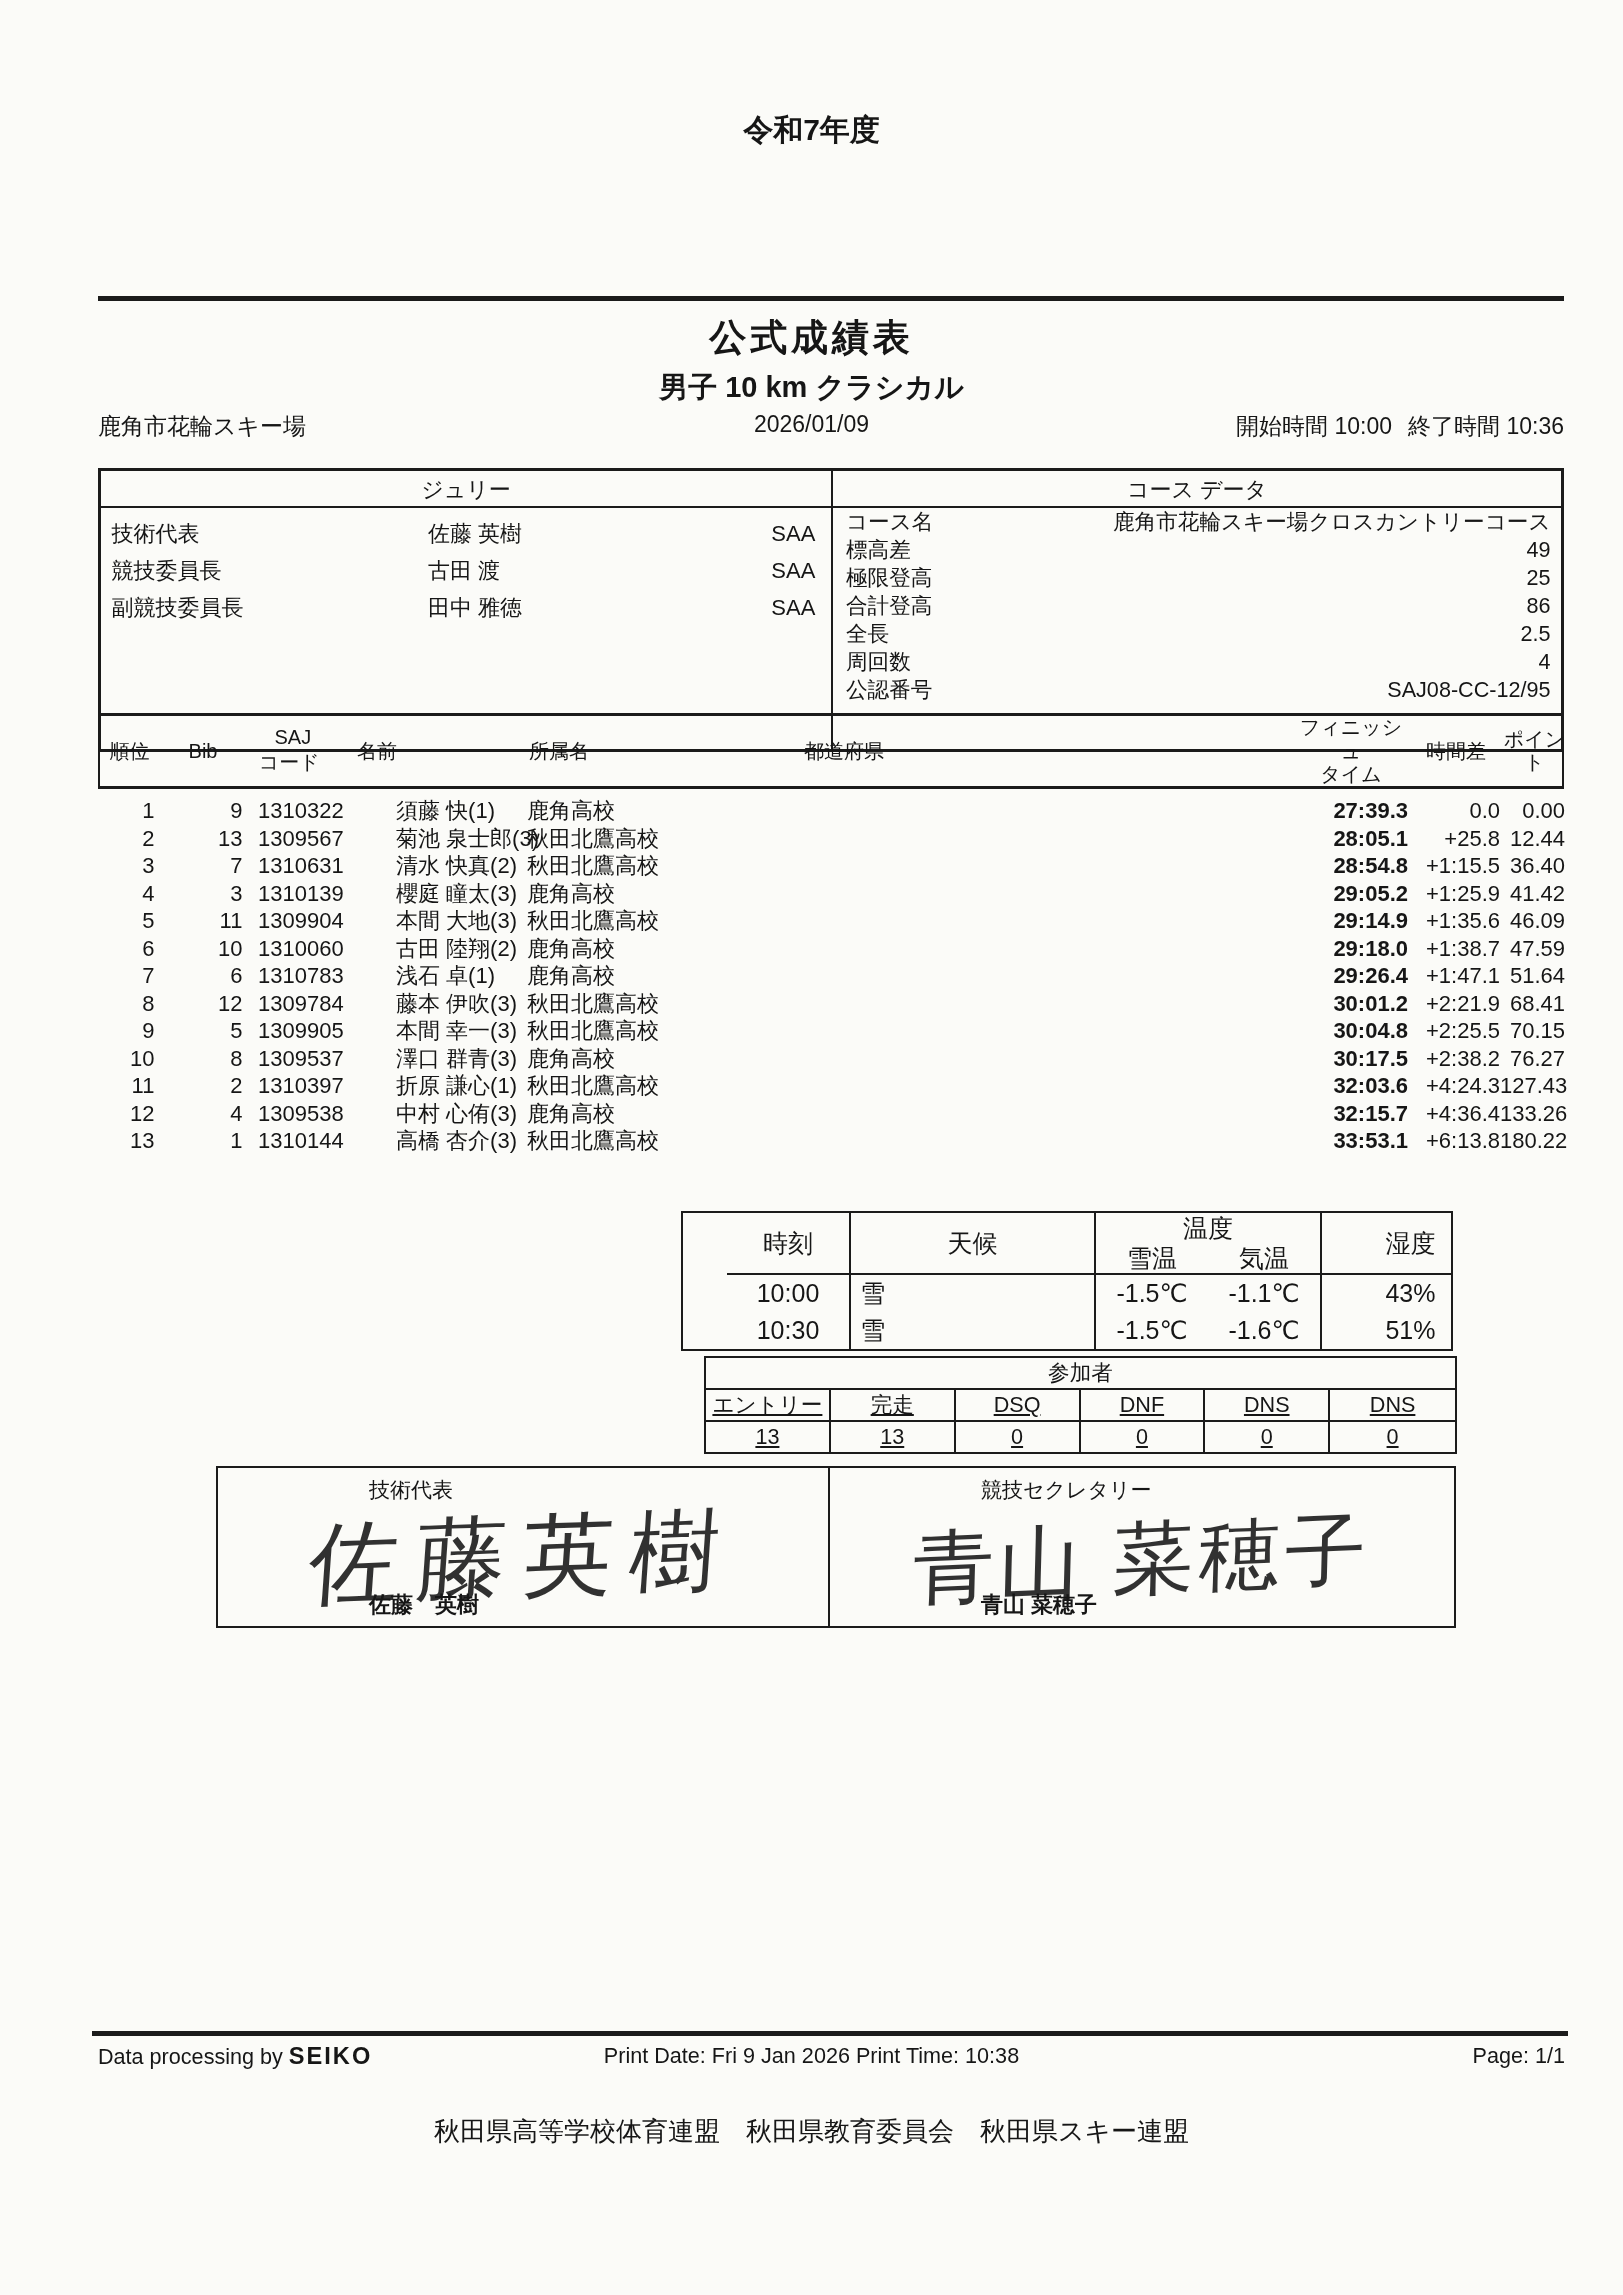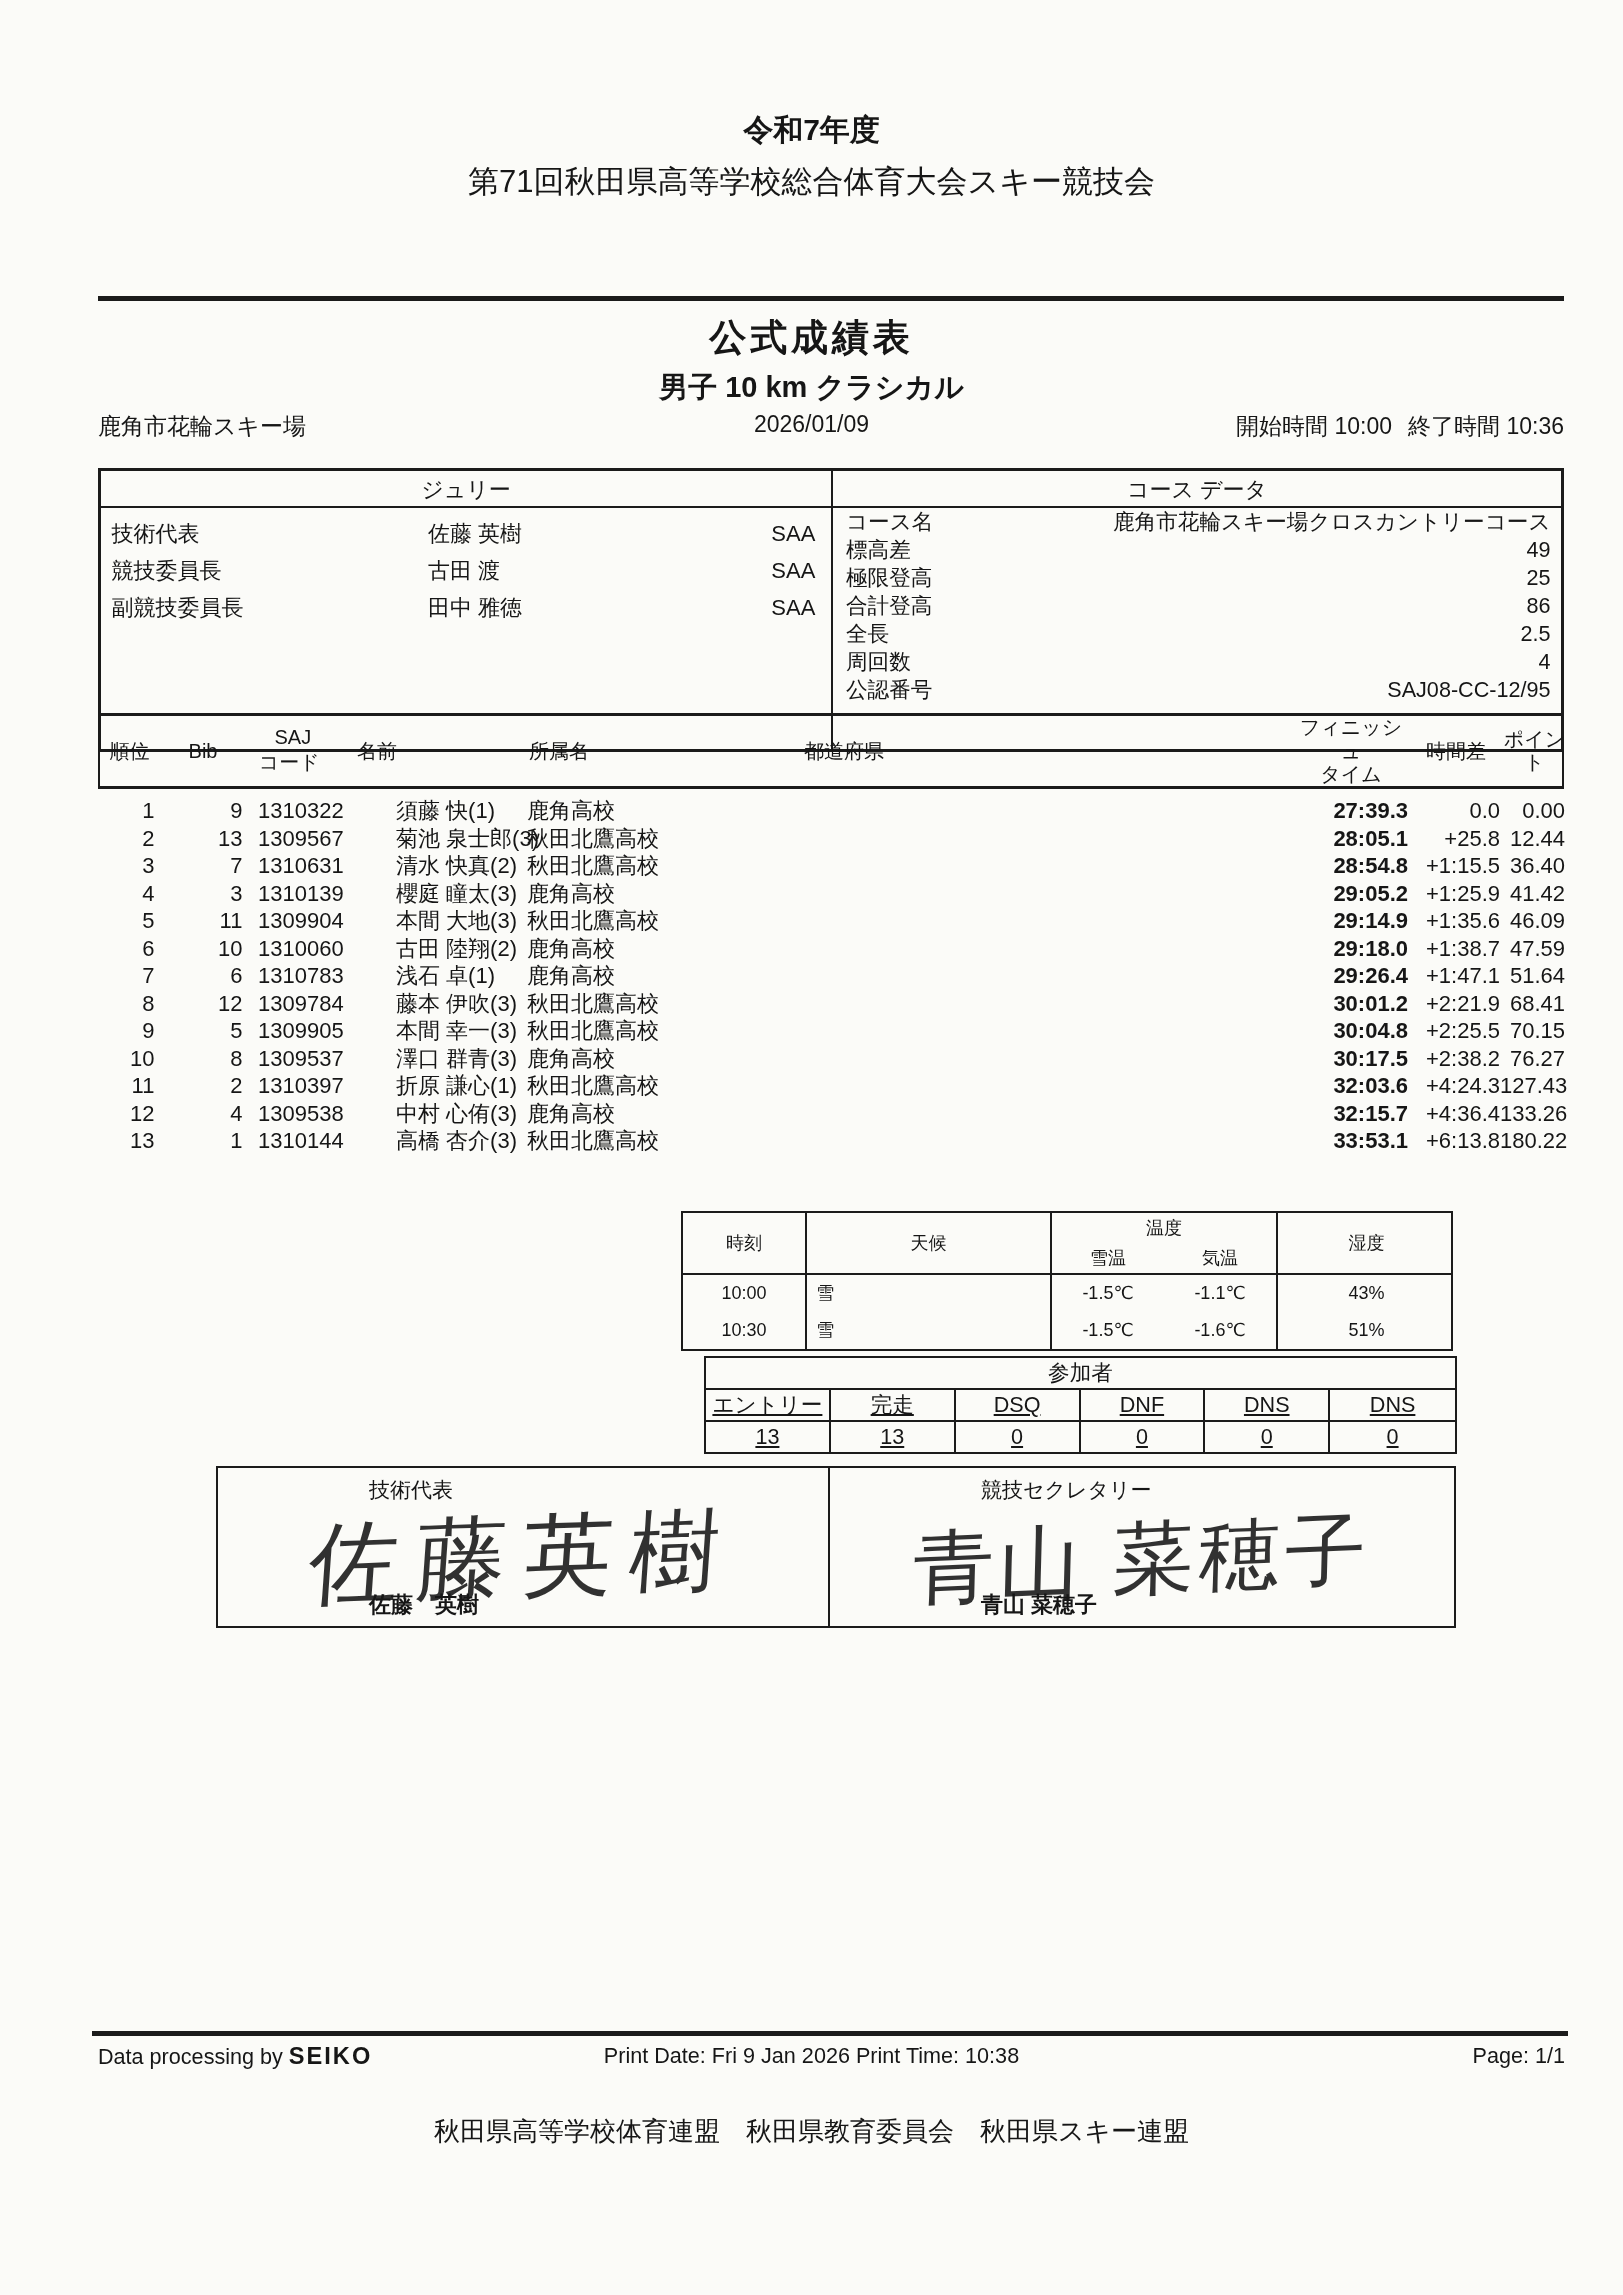--- a/index.html
+++ b/index.html
@@ -58,21 +58,21 @@
   .c1{text-align:right;padding-right:2.6px;}
   .c2{text-align:left;padding-left:13px;}
   .c3{text-align:left;}
   .c4{text-align:left;}
   .c5{text-align:left;}
   .c6{text-align:right;font-weight:bold;}
   .c7{text-align:right;}
   .c8{text-align:right;}
 
   
-  .wx{left:681px;top:1211px;width:772px;border:2.6px solid #1b1b1b;box-sizing:border-box;font-size:18px;}
+  .wx{left:681px;top:1211px;width:772px;border:2.6px solid #1b1b1b;box-sizing:border-box;font-size:25px;padding-left:44px;}
   .wx-grid{display:grid;grid-template-columns:124px 245px 226px 177px;}
   .wx-head{border-bottom:2px solid #1b1b1b;}
   .wx-head>div{border-right:2px solid #1b1b1b;}
   .wx-head>div:last-child{border-right:none;}
   .wx-h-cell{height:60px;display:flex;align-items:center;justify-content:center;}
   .wx-temp{display:flex;flex-direction:column;}
   .wx-temp-top{height:30px;line-height:30px;text-align:center;}
   .wx-temp-sub{height:30px;line-height:30px;display:flex;}
   .wx-temp-sub span{flex:1;text-align:center;}
   .wx-row{height:37px;line-height:37px;}
@@ -114,21 +114,20 @@
   .f-center{left:0;width:100%;text-align:center;}
   .f-right{right:58px;}
   .orgs{top:2114px;font-size:26px;}
 </style>
 </head>
 <body>
 
 <div class="page">
 
   <div class="abs ctr title1">令和7年度</div>
-  <div class="abs ctr title2">第71回秋田県高等学校総合体育大会スキー競技会</div>
 
   <div class="abs rule" style="left:98px;top:296px;width:1466px;height:4.6px;"></div>
 
   <div class="abs ctr doc-title">公式成績表</div>
   <div class="abs ctr race-title">男子 10 km クラシカル</div>
 
   <div class="abs meta meta-venue">鹿角市花輪スキー場</div>
   <div class="abs meta meta-date">2026/01/09</div>
   <div class="abs meta meta-times">
     <span>開始時間 10:00</span>

